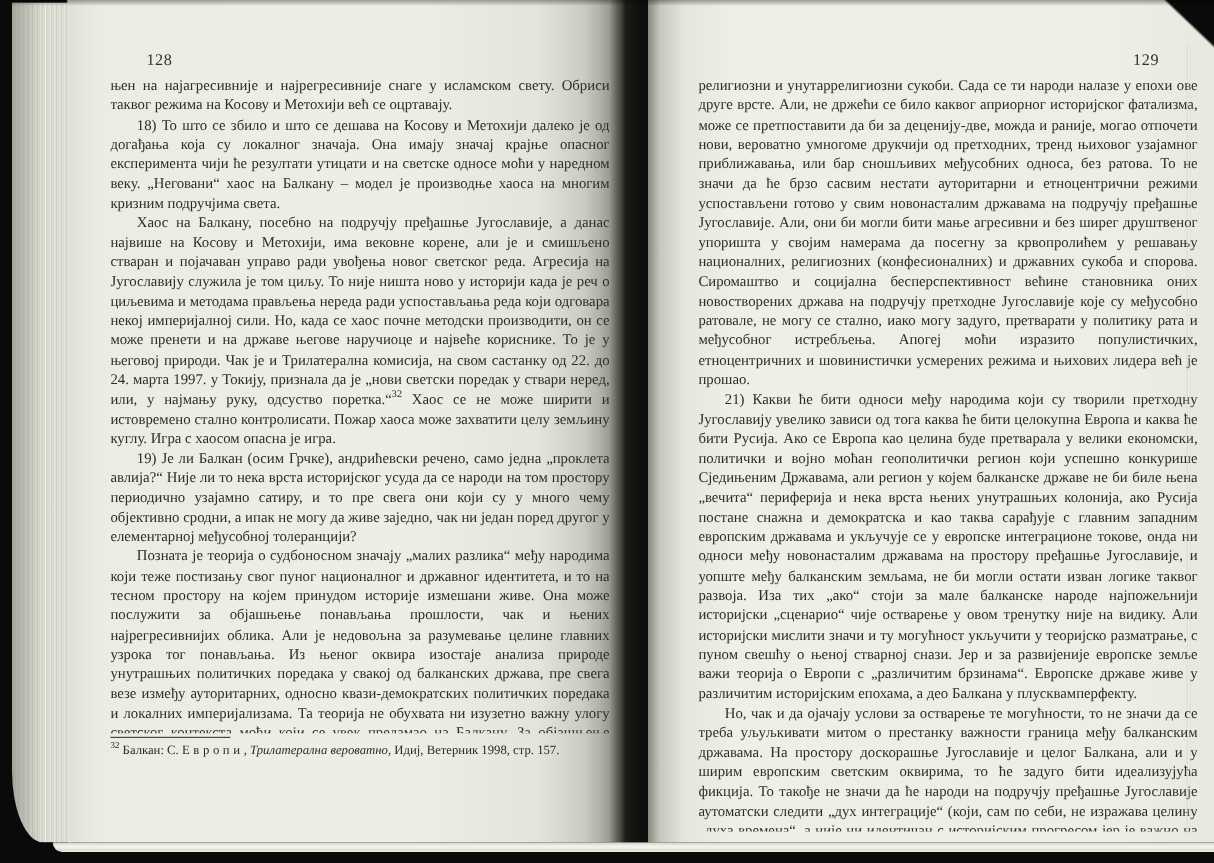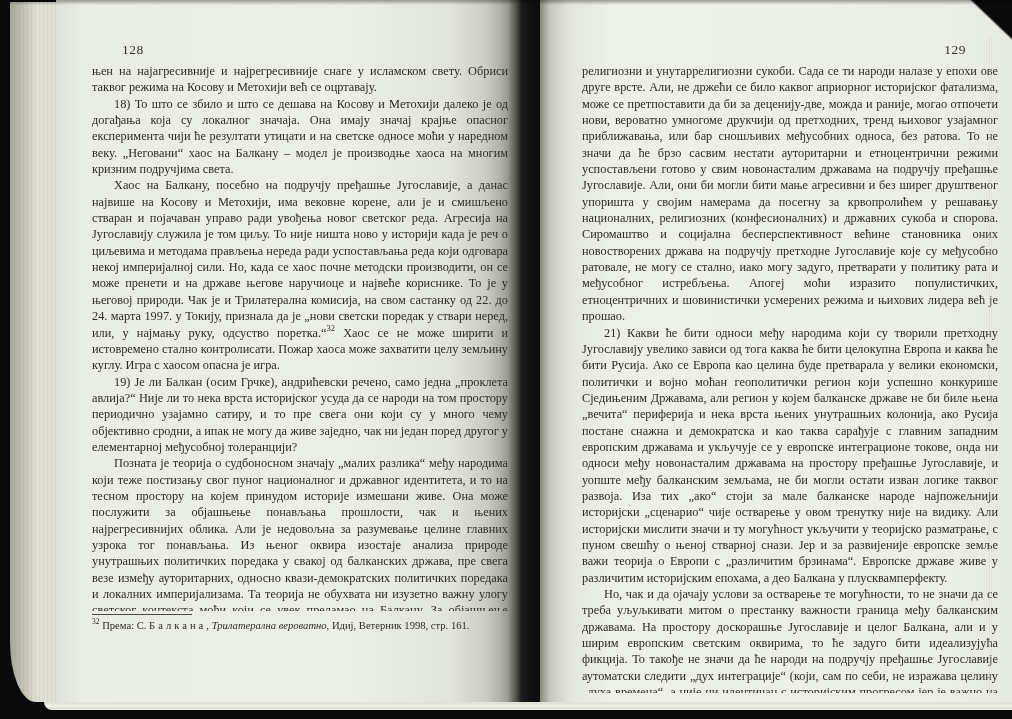--- a/index.html
+++ b/index.html
@@ -101,21 +101,21 @@
         <p class="para"><span>њен на најагресивније и најрегресивније снаге у исламском свету. Обриси таквог режима на Косову и Метохији већ се оцртавају.</span></p>
         <p class="para indent"><span>18) То што се збило и што се дешава на Косову и Метохији далеко је од догађања која су локалног значаја. Она имају значај крајње опасног експеримента чији ће резултати утицати и на светске односе моћи у наредном веку. „Неговани“ хаос на Балкану – модел је производње хаоса на многим кризним подручјима света.</span></p>
         <p class="para indent"><span>Хаос на Балкану, посебно на подручју пређашње Југославије, а данас највише на Косову и Метохији, има вековне корене, али је и смишљено стваран и појачаван управо ради увођења новог светског реда. Агресија на Југославију служила је том циљу. То није ништа ново у историји када је реч о циљевима и методама прављења нереда ради успостављања реда који одговара некој империјалној сили. Но, када се хаос почне методски производити, он се може пренети и на државе његове наручиоце и највеће кориснике. То је у његовој природи. Чак је и Трилатерална комисија, на свом састанку од 22. до 24. марта 1997. у Токију, признала да је „нови светски поредак у ствари неред, или, у најмању руку, одсуство поретка.“</span><sup>32</sup><span> Хаос се не може ширити и истовремено стално контролисати. Пожар хаоса може захватити целу земљину куглу. Игра с хаосом опасна је игра.</span></p>
         <p class="para indent"><span>19) Је ли Балкан (осим Грчке), андрићевски речено, само једна „проклета авлија?“ Није ли то нека врста историјског усуда да се народи на том простору периодично узајамно сатиру, и то пре свега они који су у много чему објективно сродни, а ипак не могу да живе заједно, чак ни један поред другог у елементарној међусобној толеранцији?</span></p>
         <p class="para indent"><span>Позната је теорија о судбоносном значају „малих разлика“ међу народима који теже постизању свог пуног националног и државног идентитета, и то на тесном простору на којем принудом историје измешани живе. Она може послужити за објашњење понављања прошлости, чак и њених најрегресивнијих облика. Али је недовољна за разумевање целине главних узрока тог понављања. Из њеног оквира изостаје анализа природе унутрашњих политичких поредака у свакој од балканских држава, пре свега везе између ауторитарних, односно квази-демократских политичких поредака и локалних империјализама. Та теорија не обухвата ни изузетно важну улогу светског контекста моћи који се увек преламао на Балкану. За објашњење понављања прошлости у садашњем тренутку те две врсте анализе од кључне су важности.</span></p>
       </div>
 
     <div class="footnote">
       <div class="footnote-rule"></div>
       <div class="footnote-text">
-        <sup>32</sup><span><span> Према: С. </span><span class="spaced">Балкана</span><span>, </span><span class="italic">Трилатерална вероватно</span><span>, Идиј, Ветерник 1998, стр. 161.</span></span>
+        <sup>32</sup><span><span> Балкан: С. </span><span class="spaced">Европи</span><span>, </span><span class="italic">Трилатерална вероватно</span><span>, Идиј, Ветерник 1998, стр. 157.</span></span>
       </div>
     </div>
   </div>
 
   <div class="page page-right">
     <div class="pageno pageno-right">129</div>
 
     <div class="textblock textblock-right">
         <p class="para"><span>религиозни и унутаррелигиозни сукоби. Сада се ти народи налазе у епохи ове друге врсте. Али, не држећи се било каквог априорног историјског фатализма, може се претпоставити да би за деценију-две, можда и раније, могао отпочети нови, вероватно умногоме друкчији од претходних, тренд њиховог узајамног приближавања, или бар сношљивих међусобних односа, без ратова. То не значи да ће брзо сасвим нестати ауторитарни и етноцентрични режими успостављени готово у свим новонасталим државама на подручју пређашње Југославије. Али, они би могли бити мање агресивни и без ширег друштвеног упоришта у својим намерама да посегну за крвопролићем у решавању националних, религиозних (конфесионалних) и државних сукоба и спорова. Сиромаштво и социјална бесперспективност већине становника оних новостворених држава на подручју претходне Југославије које су међусобно ратовале, не могу се стално, иако могу задуго, претварати у политику рата и међусобног истребљења. Апогеј моћи изразито популистичких, етноцентричних и шовинистички усмерених режима и њихових лидера већ је прошао.</span></p>
         <p class="para indent"><span>21) Какви ће бити односи међу народима који су творили претходну Југославију увелико зависи од тога каква ће бити целокупна Европа и каква ће бити Русија. Ако се Европа као целина буде претварала у велики економски, политички и војно моћан геополитички регион који успешно конкурише Сједињеним Државама, али регион у којем балканске државе не би биле њена „вечита“ периферија и нека врста њених унутрашњих колонија, ако Русија постане снажна и демократска и као таква сарађује с главним западним европским државама и укључује се у европске интеграционе токове, онда ни односи међу новонасталим државама на простору пређашње Југославије, и уопште међу балканским земљама, не би могли остати изван логике таквог развоја. Иза тих „ако“ стоји за мале балканске народе најпожељнији историјски „сценарио“ чије остварење у овом тренутку није на видику. Али историјски мислити значи и ту могућност укључити у теоријско разматрање, с пуном свешћу о њеној стварној снази. Јер и за развијеније европске земље важи теорија о Европи с „различитим брзинама“. Европске државе живе у различитим историјским епохама, а део Балкана у плусквамперфекту.</span></p>

